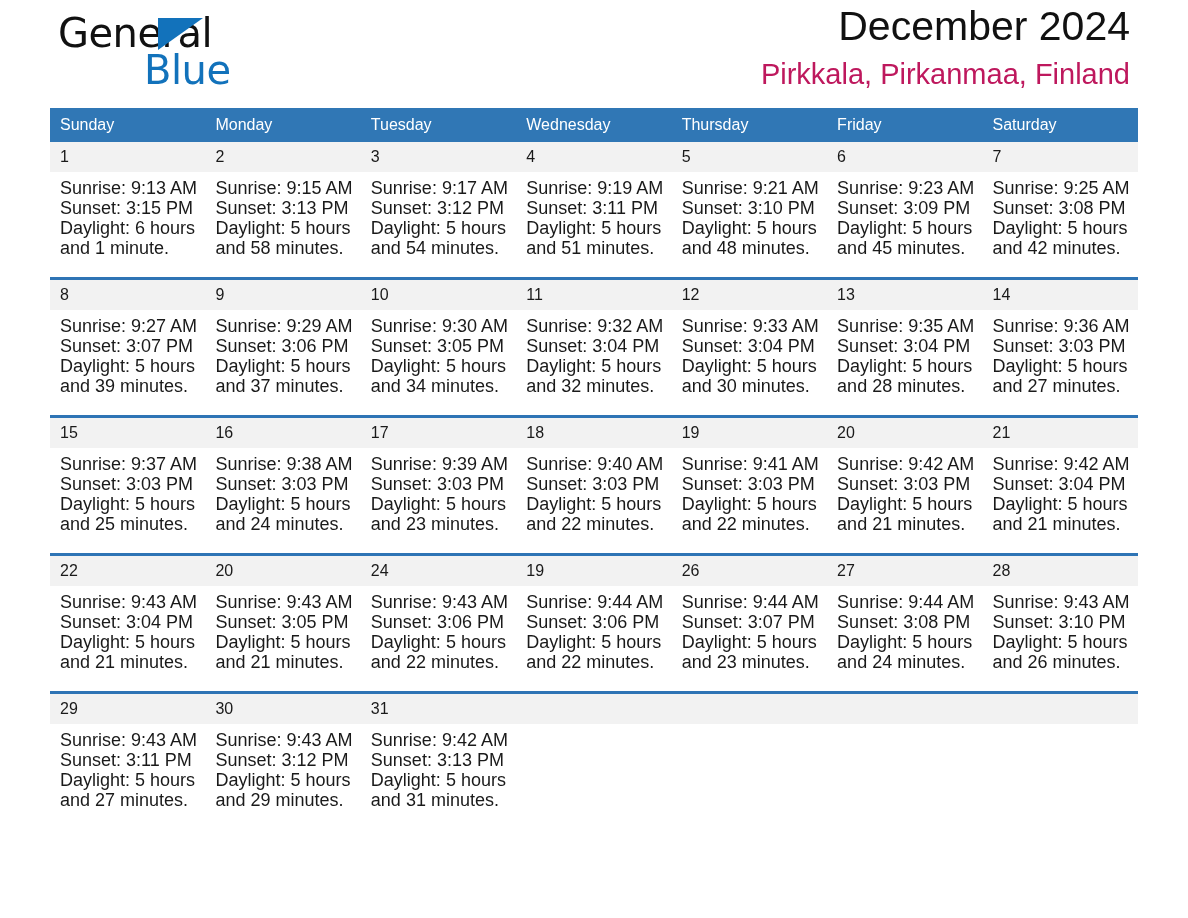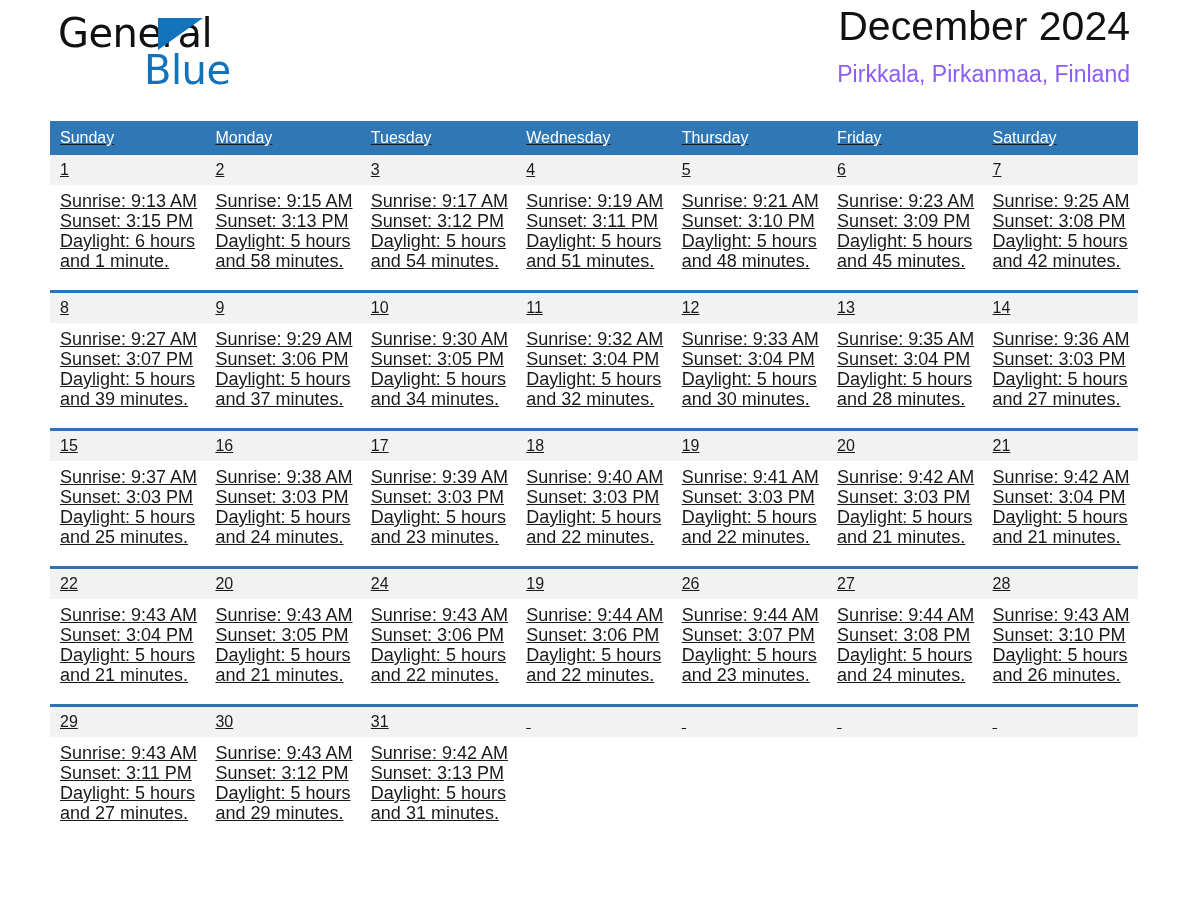--- a/index.html
+++ b/index.html
@@ -70,35 +70,34 @@
     text-align: right;
   }
   .cal-title {
     font-size: 41px;
     font-weight: 400;
     color: #111111;
     line-height: 52px;
     white-space: nowrap;
   }
   .cal-subtitle {
-    font-size: 23px;
+    font-size: 29px;
     font-weight: 400;
-    color: #8b5cf6;
+    color: #be185d;
     line-height: 34px;
     margin-top: 5px;
     white-space: nowrap;
   }
 
   
   table.calendar {
     width: 1088px;
     border-collapse: collapse;
     table-layout: fixed;
-    margin-top: 16px;
-    text-decoration: underline;
+    margin-top: 3px;
   }
   table.calendar th {
     background: #3077b5;
     color: #ffffff;
     font-size: 16px;
     font-weight: 400;
     text-align: left;
     padding: 7px 0 8px 10px;
     line-height: 19px;
   }

